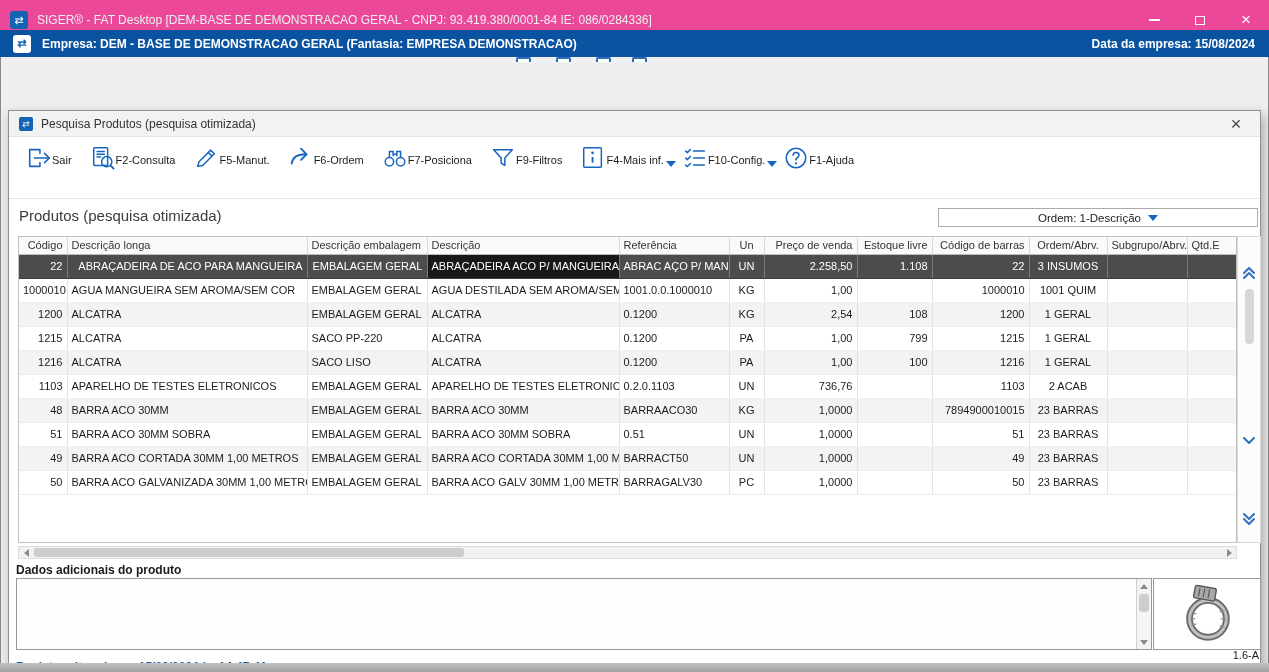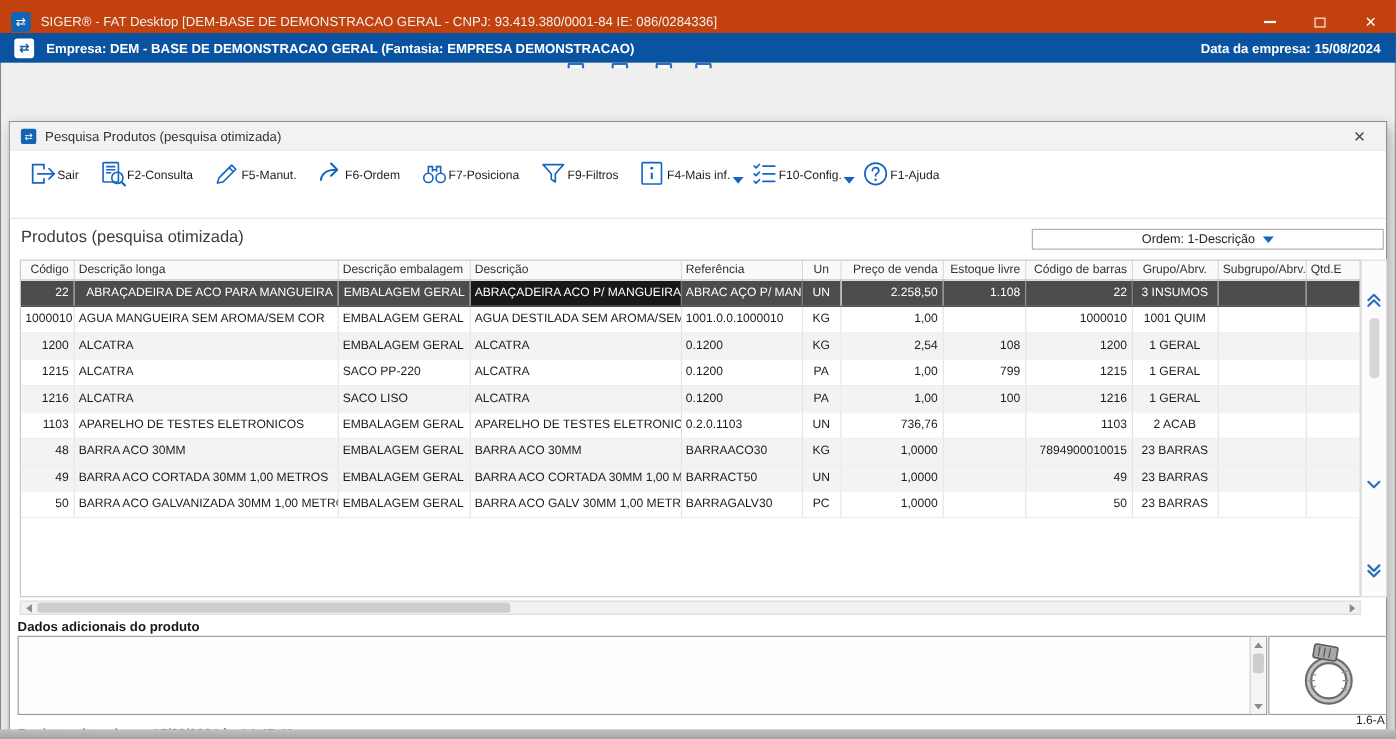--- a/index.html
+++ b/index.html
@@ -2,21 +2,21 @@
 <html><head>
 <meta charset="utf-8">
 <style>
   * { box-sizing: border-box; margin: 0; padding: 0; }
   html,body { width:1269px; height:672px; }
   body { font-family:"Liberation Sans", sans-serif; background:#efefef; position:relative; overflow:hidden; }
 
   .screen { position:absolute; inset:0; width:1269px; height:672px; background:#efefef; box-shadow: inset 0 0 0 1px #8a8a8a; }
 
   
-  .titlebar { position:absolute; top:0; left:0; width:100%; height:40px; background:#c2410c; display:flex; align-items:center; }
+  .titlebar { position:absolute; top:0; left:0; width:100%; height:40px; background:#ec4899; display:flex; align-items:center; }
   .app-icon { width:18px; height:18px; margin:0 9px 0 10px; background:#1464b4; border-radius:3px; color:#fff; font-size:11px; display:flex; align-items:center; justify-content:center; flex:0 0 auto; }
   .app-icon::before { content:"⇄"; }
   .title-text { color:#f0f0f0; font-size:12px; white-space:nowrap; }
   .win-controls { margin-left:auto; display:flex; height:100%; }
   .win-btn { width:46px; height:100%; display:flex; align-items:center; justify-content:center; color:#fff; }
   .min-glyph { width:11px; height:2px; background:#fff; }
   .max-glyph { width:10px; height:9px; border:1px solid #fff; }
   .close-glyph::before { content:"×"; font-size:17px; line-height:1; }
 
   
@@ -282,21 +282,21 @@
             <tr>
               <th class="r">Código</th>
               <th class="l">Descrição longa</th>
               <th class="l">Descrição embalagem</th>
               <th class="l">Descrição</th>
               <th class="l">Referência</th>
               <th class="c">Un</th>
               <th class="r">Preço de venda</th>
               <th class="r">Estoque livre</th>
               <th class="r">Código de barras</th>
-              <th class="c">Grupo/Abrv.</th>
+              <th class="c">Ordem/Abrv.</th>
               <th class="l">Subgrupo/Abrv.</th>
               <th class="l">Qtd.E</th>
             </tr>
           </thead>
           <tbody>
             <tr class="selected">
               <td class="r">22</td>
               <td class="l">ABRAÇADEIRA DE ACO PARA MANGUEIRA</td>
               <td class="l">EMBALAGEM GERAL</td>
               <td class="l cursor">ABRAÇADEIRA ACO P/ MANGUEIRA</td>
@@ -382,20 +382,34 @@
             <tr class="even">
               <td class="r">48</td>
               <td class="l">BARRA ACO 30MM</td>
               <td class="l">EMBALAGEM GERAL</td>
               <td class="l">BARRA ACO 30MM</td>
               <td class="l">BARRAACO30</td>
               <td class="c">KG</td>
               <td class="r">1,0000</td>
               <td class="r"></td>
               <td class="r">7894900010015</td>
+              <td class="c">23 BARRAS</td>
+              <td class="l"></td>
+              <td class="l"></td>
+            </tr>
+            <tr class="odd">
+              <td class="r">51</td>
+              <td class="l">BARRA ACO 30MM SOBRA</td>
+              <td class="l">EMBALAGEM GERAL</td>
+              <td class="l">BARRA ACO 30MM SOBRA</td>
+              <td class="l">0.51</td>
+              <td class="c">UN</td>
+              <td class="r">1,0000</td>
+              <td class="r"></td>
+              <td class="r">51</td>
               <td class="c">23 BARRAS</td>
               <td class="l"></td>
               <td class="l"></td>
             </tr>
             <tr class="even">
               <td class="r">49</td>
               <td class="l">BARRA ACO CORTADA 30MM 1,00 METROS</td>
               <td class="l">EMBALAGEM GERAL</td>
               <td class="l">BARRA ACO CORTADA 30MM 1,00 ME</td>
               <td class="l">BARRACT50</td>

